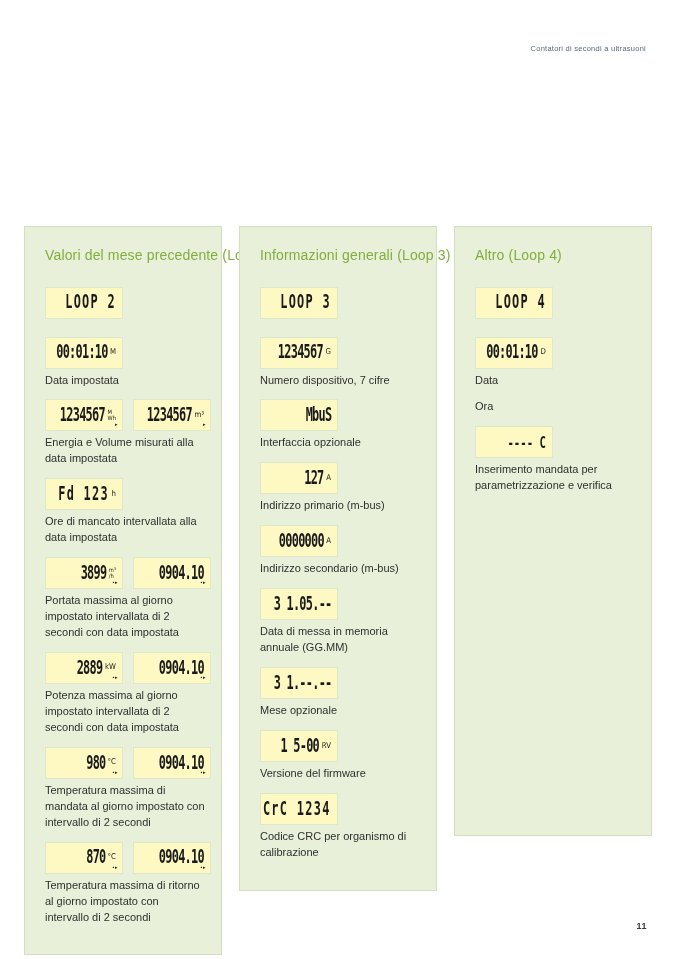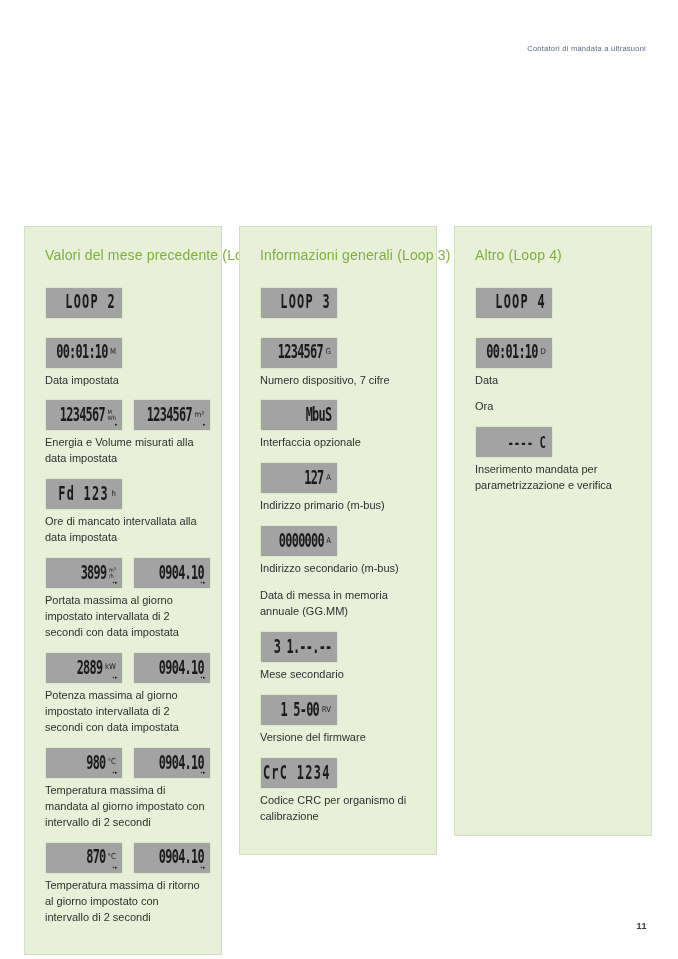--- a/index.html
+++ b/index.html
@@ -60,21 +60,21 @@
     white-space:nowrap;
   }
 
   
   .lcd-row {
     display:flex;
     gap:10px;
     margin-bottom:3px;
   }
   .lcd {
-    background:#a3a3a3;
+    background:#fef9c3;
     border:1px solid #dde8ca;
     width:78px;
     height:32px;
     position:relative;
     display:flex;
     align-items:center;
     justify-content:flex-end;
     padding:0 6px 0 4px;
     flex:0 0 auto;
   }
@@ -124,21 +124,21 @@
     line-height:1.45;
     margin:4px 0 11px 0;
     max-width:172px;
   }
 
   .spacer-lg { height:15px; }
 </style>
 </head>
 <body>
 
-<div class="page-header">Contatori di mandata a ultrasuoni</div>
+<div class="page-header">Contatori di secondi a ultrasuoni</div>
 
 <div class="columns">
     <div class="panel">
       <div class="panel-title">Valori del mese precedente (Loop 2)</div>
       <div class="lcd-row">
         <div class="lcd">
           <span class="lcd-main spaced">LOOP 2</span>
         </div>
       </div>
       <div class="spacer-lg"></div>
@@ -270,27 +270,32 @@
       <div class="caption">Indirizzo primario (m-bus)</div>
       <div class="lcd-row">
         <div class="lcd">
           <span class="lcd-main">0000000</span>
           <span class="lcd-unit big">
             <span class="u1">A</span>
           </span>
         </div>
       </div>
       <div class="caption">Indirizzo secondario (m-bus)</div>
+      <div class="lcd-row">
+        <div class="lcd">
+          <span class="lcd-main">3 1.05.--</span>
+        </div>
+      </div>
       <div class="caption">Data di messa in memoria annuale (GG.MM)</div>
       <div class="lcd-row">
         <div class="lcd">
           <span class="lcd-main">3 1.--.--</span>
         </div>
       </div>
-      <div class="caption">Mese secondario</div>
+      <div class="caption">Mese opzionale</div>
       <div class="lcd-row">
         <div class="lcd">
           <span class="lcd-main">1 5-00</span>
           <span class="lcd-unit big">
             <span class="u1">RV</span>
           </span>
         </div>
       </div>
       <div class="caption">Versione del firmware</div>
       <div class="lcd-row">

